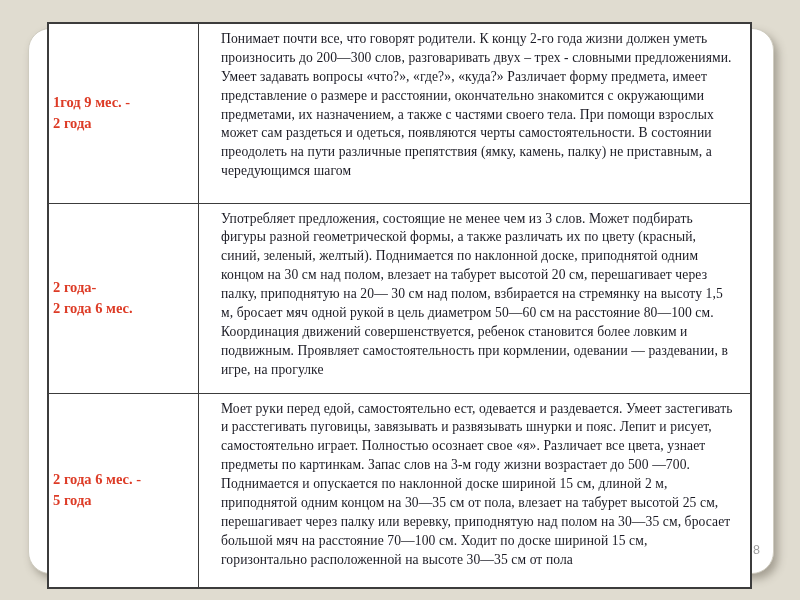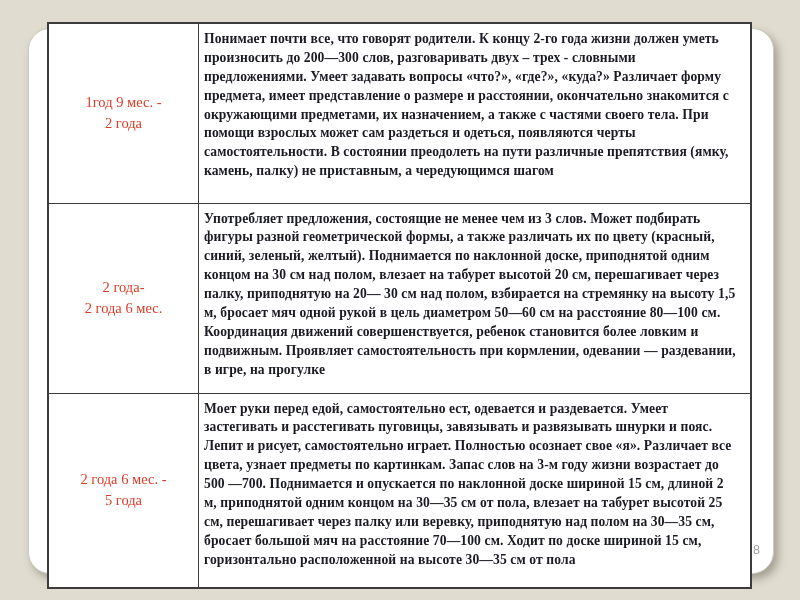--- a/index.html
+++ b/index.html
@@ -35,38 +35,37 @@
     border-collapse: collapse;
     table-layout: fixed;
     background: #ffffff;
     border: 2px solid #3c3c3c;
   }
   table.milestones-table td {
     border: 1px solid #3c3c3c;
   }
   td.age-cell {
     width: 141px;
-    text-align: center;
     vertical-align: middle;
     color: #dd3b26;
-    font-weight: normal;
+    font-weight: bold;
     font-size: 14.5px;
     line-height: 1.45;
     white-space: pre-line;
     padding: 4px;
     margin-left: 20px;
   }
   td.desc-cell {
     vertical-align: top;
     text-align: left;
     color: #1b1b24;
-    font-weight: bold;
+    font-weight: normal;
     font-size: 13.6px;
     line-height: 1.39;
-    padding: 6px 14px 6px 5px;
+    padding: 6px 14px 6px 22px;
     letter-spacing: 0.1px;
   }
   tr.row-1 { height: 180px; }
   tr.row-2 { height: 190px; }
   tr.row-3 { height: 195px; }
   .page-number {
     position: absolute;
     left: 753px;
     top: 543px;
     color: #9e9e9e;

